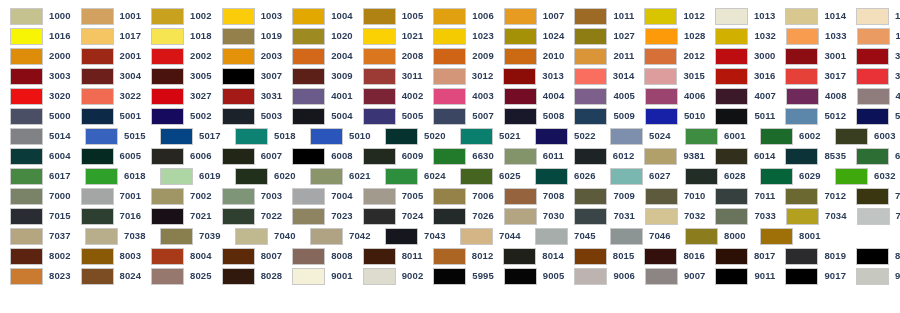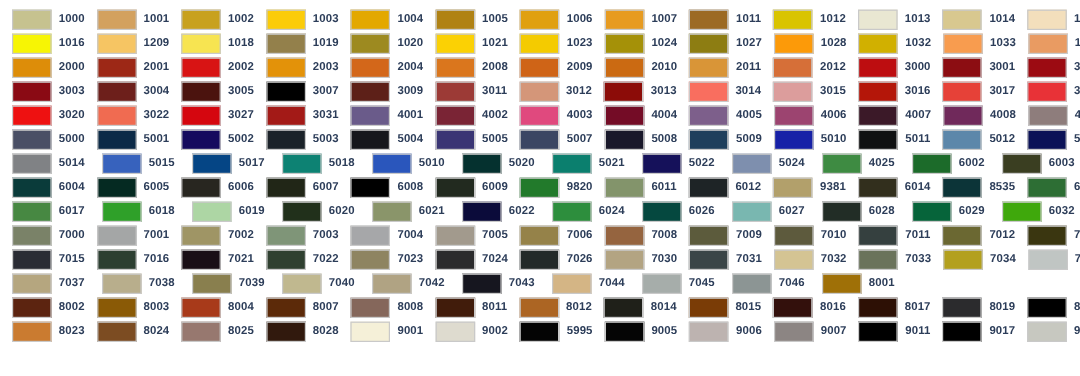--- a/index.html
+++ b/index.html
@@ -107,21 +107,21 @@
         <span class="code">1015</span>
       </div>
     </div>
     <div class="row">
       <div class="cell">
         <div class="swatch" style="background-color: rgb(247, 245, 4);"></div>
         <span class="code">1016</span>
       </div>
       <div class="cell">
         <div class="swatch" style="background-color: rgb(246, 197, 99);"></div>
-        <span class="code">1209</span>
+        <span class="code">1017</span>
       </div>
       <div class="cell">
         <div class="swatch" style="background-color: rgb(247, 228, 81);"></div>
         <span class="code">1018</span>
       </div>
       <div class="cell">
         <div class="swatch" style="background-color: rgb(147, 128, 75);"></div>
         <span class="code">1019</span>
       </div>
       <div class="cell">
@@ -409,21 +409,21 @@
       <div class="cell">
         <div class="swatch" style="background-color: rgb(21, 17, 90);"></div>
         <span class="code">5022</span>
       </div>
       <div class="cell">
         <div class="swatch" style="background-color: rgb(126, 143, 174);"></div>
         <span class="code">5024</span>
       </div>
       <div class="cell">
         <div class="swatch" style="background-color: rgb(62, 139, 66);"></div>
-        <span class="code">4025</span>
+        <span class="code">6001</span>
       </div>
       <div class="cell">
         <div class="swatch" style="background-color: rgb(28, 107, 42);"></div>
         <span class="code">6002</span>
       </div>
       <div class="cell">
         <div class="swatch" style="background-color: rgb(58, 62, 33);"></div>
         <span class="code">6003</span>
       </div>
     </div>
@@ -447,21 +447,21 @@
       <div class="cell">
         <div class="swatch" style="background-color: rgb(0, 0, 0);"></div>
         <span class="code">6008</span>
       </div>
       <div class="cell">
         <div class="swatch" style="background-color: rgb(34, 42, 31);"></div>
         <span class="code">6009</span>
       </div>
       <div class="cell">
         <div class="swatch" style="background-color: rgb(34, 122, 43);"></div>
-        <span class="code">9820</span>
+        <span class="code">6630</span>
       </div>
       <div class="cell">
         <div class="swatch" style="background-color: rgb(131, 148, 107);"></div>
         <span class="code">6011</span>
       </div>
       <div class="cell">
         <div class="swatch" style="background-color: rgb(30, 36, 38);"></div>
         <span class="code">6012</span>
       </div>
       <div class="cell">
@@ -496,28 +496,28 @@
       </div>
       <div class="cell">
         <div class="swatch" style="background-color: rgb(33, 48, 27);"></div>
         <span class="code">6020</span>
       </div>
       <div class="cell">
         <div class="swatch" style="background-color: rgb(138, 149, 106);"></div>
         <span class="code">6021</span>
       </div>
       <div class="cell">
-        <div class="swatch" style="background-color: rgb(11, 11, 58);"></div>
-        <span class="code">6022</span>
-      </div>
-      <div class="cell">
         <div class="swatch" style="background-color: rgb(45, 142, 61);"></div>
         <span class="code">6024</span>
       </div>
       <div class="cell">
+        <div class="swatch" style="background-color: rgb(68, 100, 31);"></div>
+        <span class="code">6025</span>
+      </div>
+      <div class="cell">
         <div class="swatch" style="background-color: rgb(5, 72, 63);"></div>
         <span class="code">6026</span>
       </div>
       <div class="cell">
         <div class="swatch" style="background-color: rgb(121, 183, 176);"></div>
         <span class="code">6027</span>
       </div>
       <div class="cell">
         <div class="swatch" style="background-color: rgb(34, 45, 38);"></div>
         <span class="code">6028</span>
@@ -668,20 +668,24 @@
         <div class="swatch" style="background-color: rgb(212, 181, 133);"></div>
         <span class="code">7044</span>
       </div>
       <div class="cell">
         <div class="swatch" style="background-color: rgb(166, 173, 170);"></div>
         <span class="code">7045</span>
       </div>
       <div class="cell">
         <div class="swatch" style="background-color: rgb(140, 149, 148);"></div>
         <span class="code">7046</span>
+      </div>
+      <div class="cell">
+        <div class="swatch" style="background-color: rgb(139, 124, 29);"></div>
+        <span class="code">8000</span>
       </div>
       <div class="cell">
         <div class="swatch" style="background-color: rgb(159, 112, 7);"></div>
         <span class="code">8001</span>
       </div>
     </div>
     <div class="row">
       <div class="cell">
         <div class="swatch" style="background-color: rgb(92, 36, 16);"></div>
         <span class="code">8002</span>

